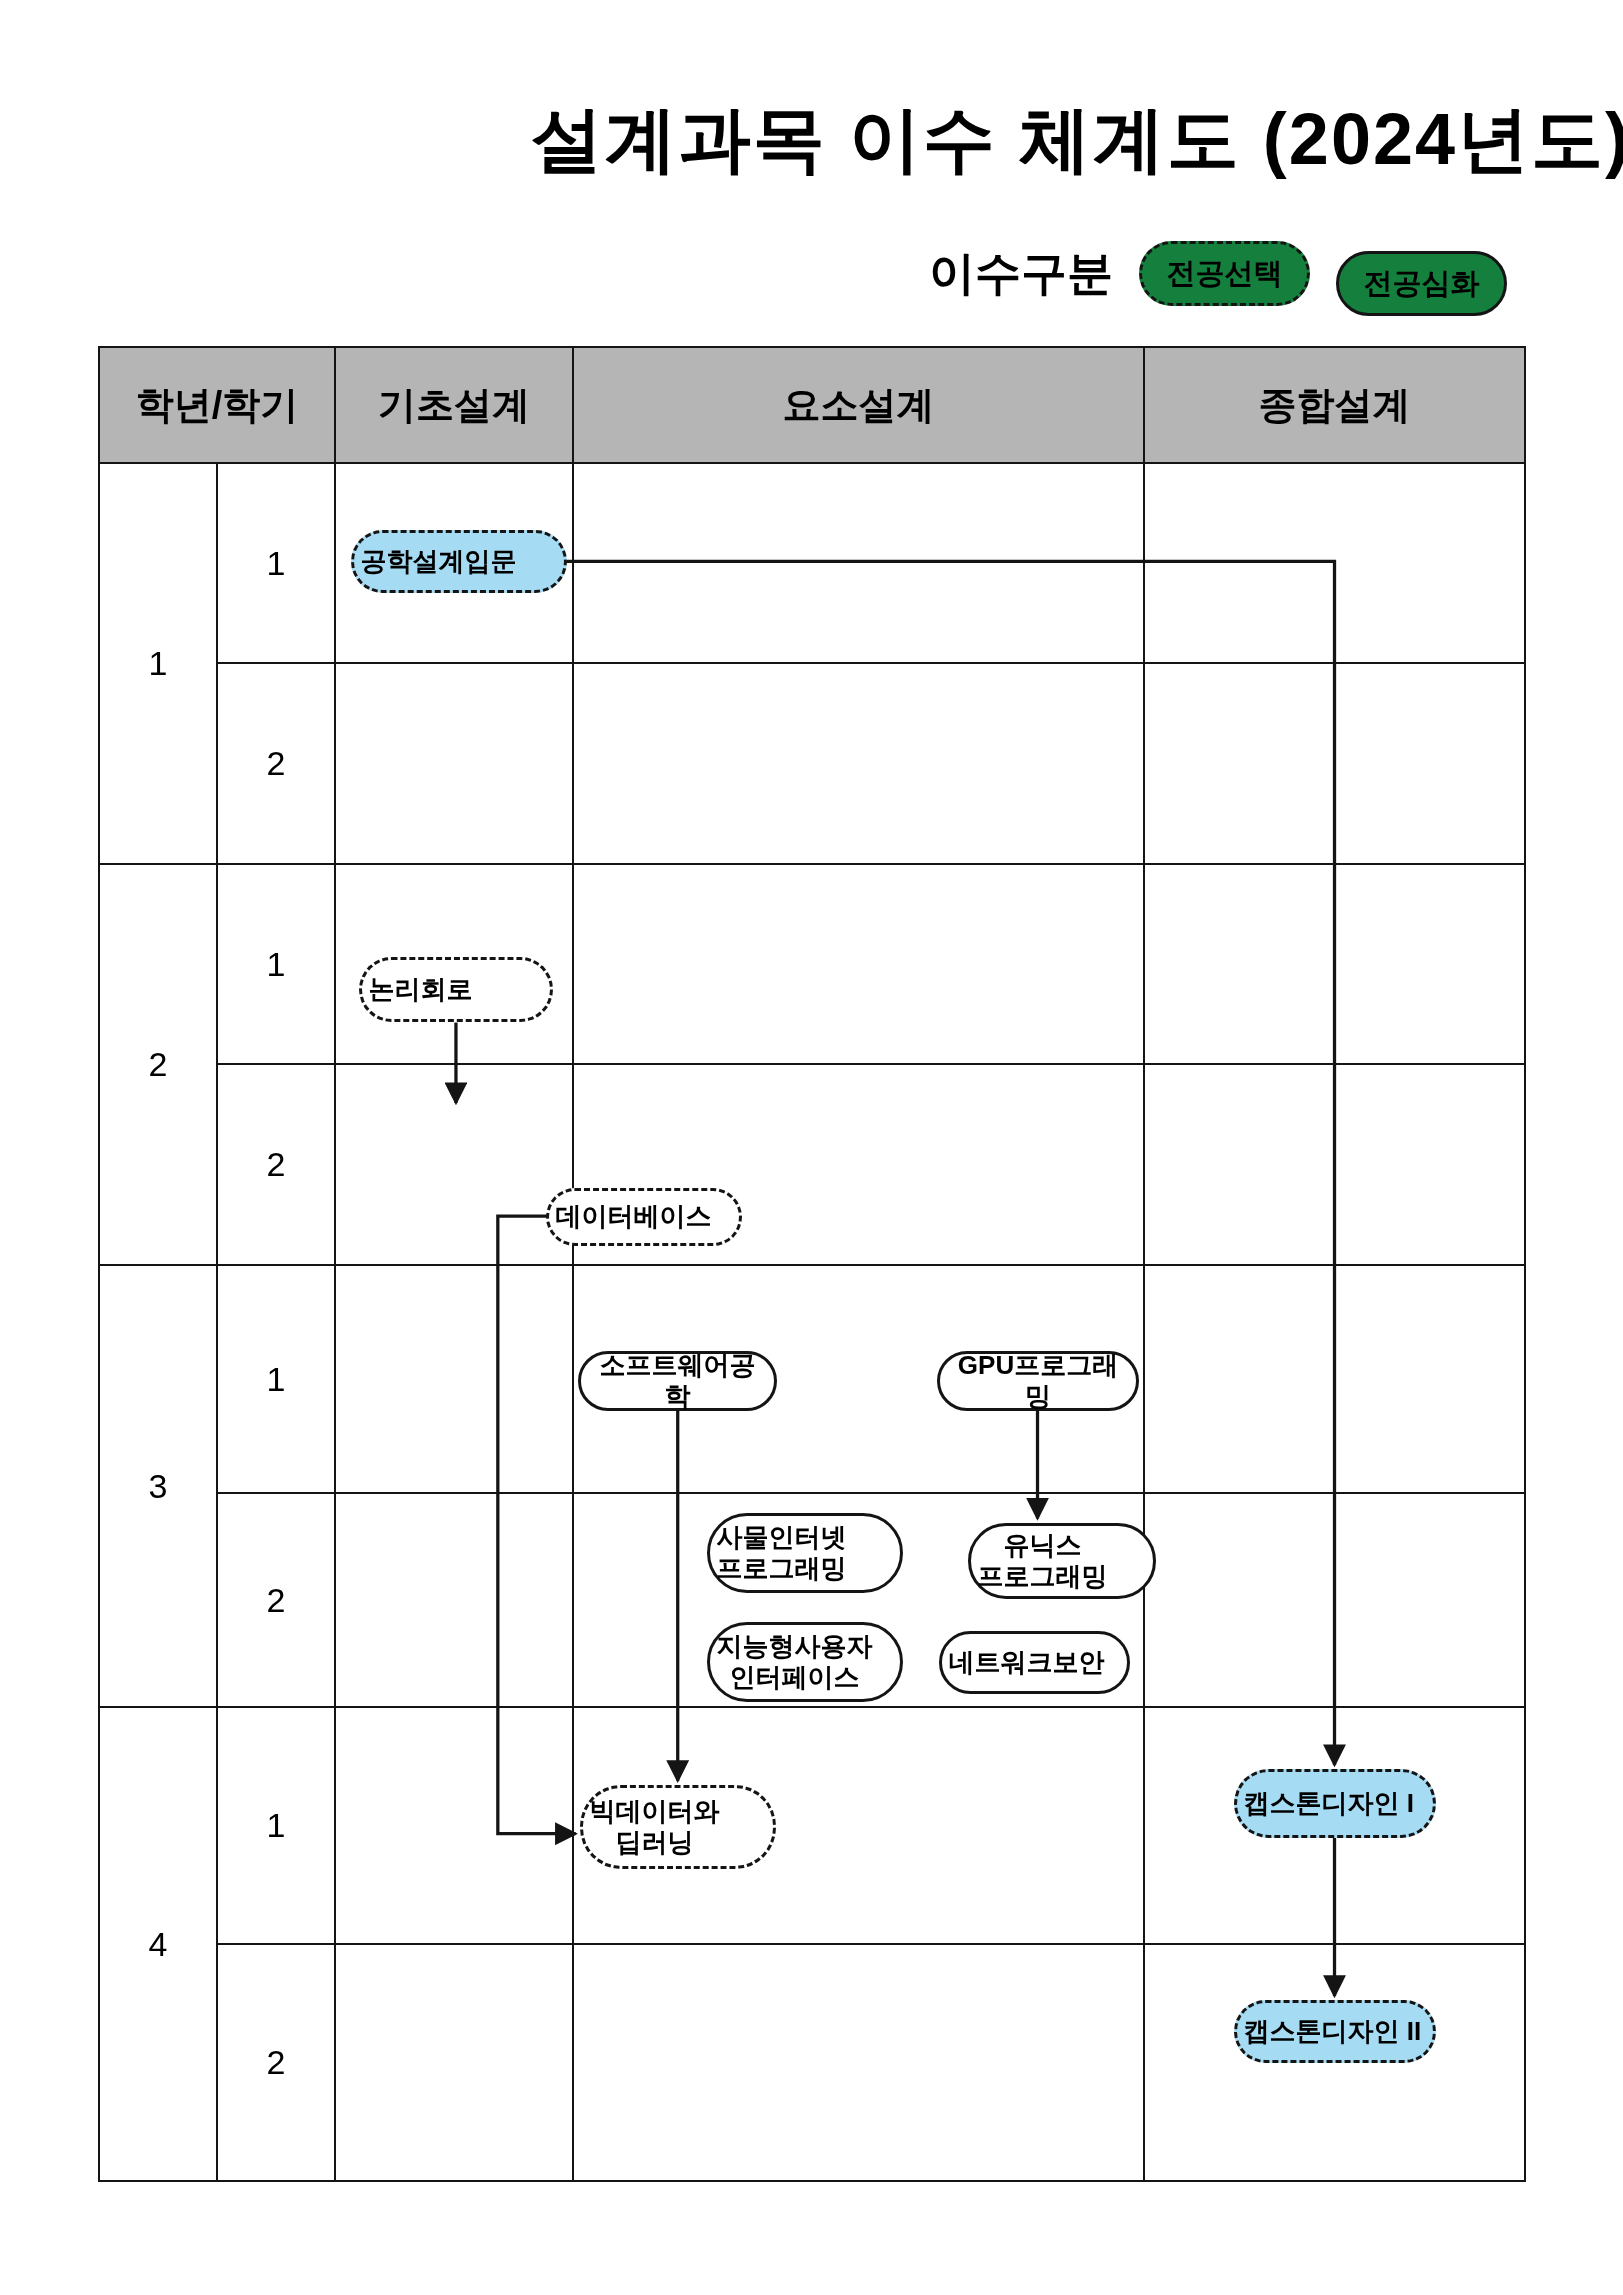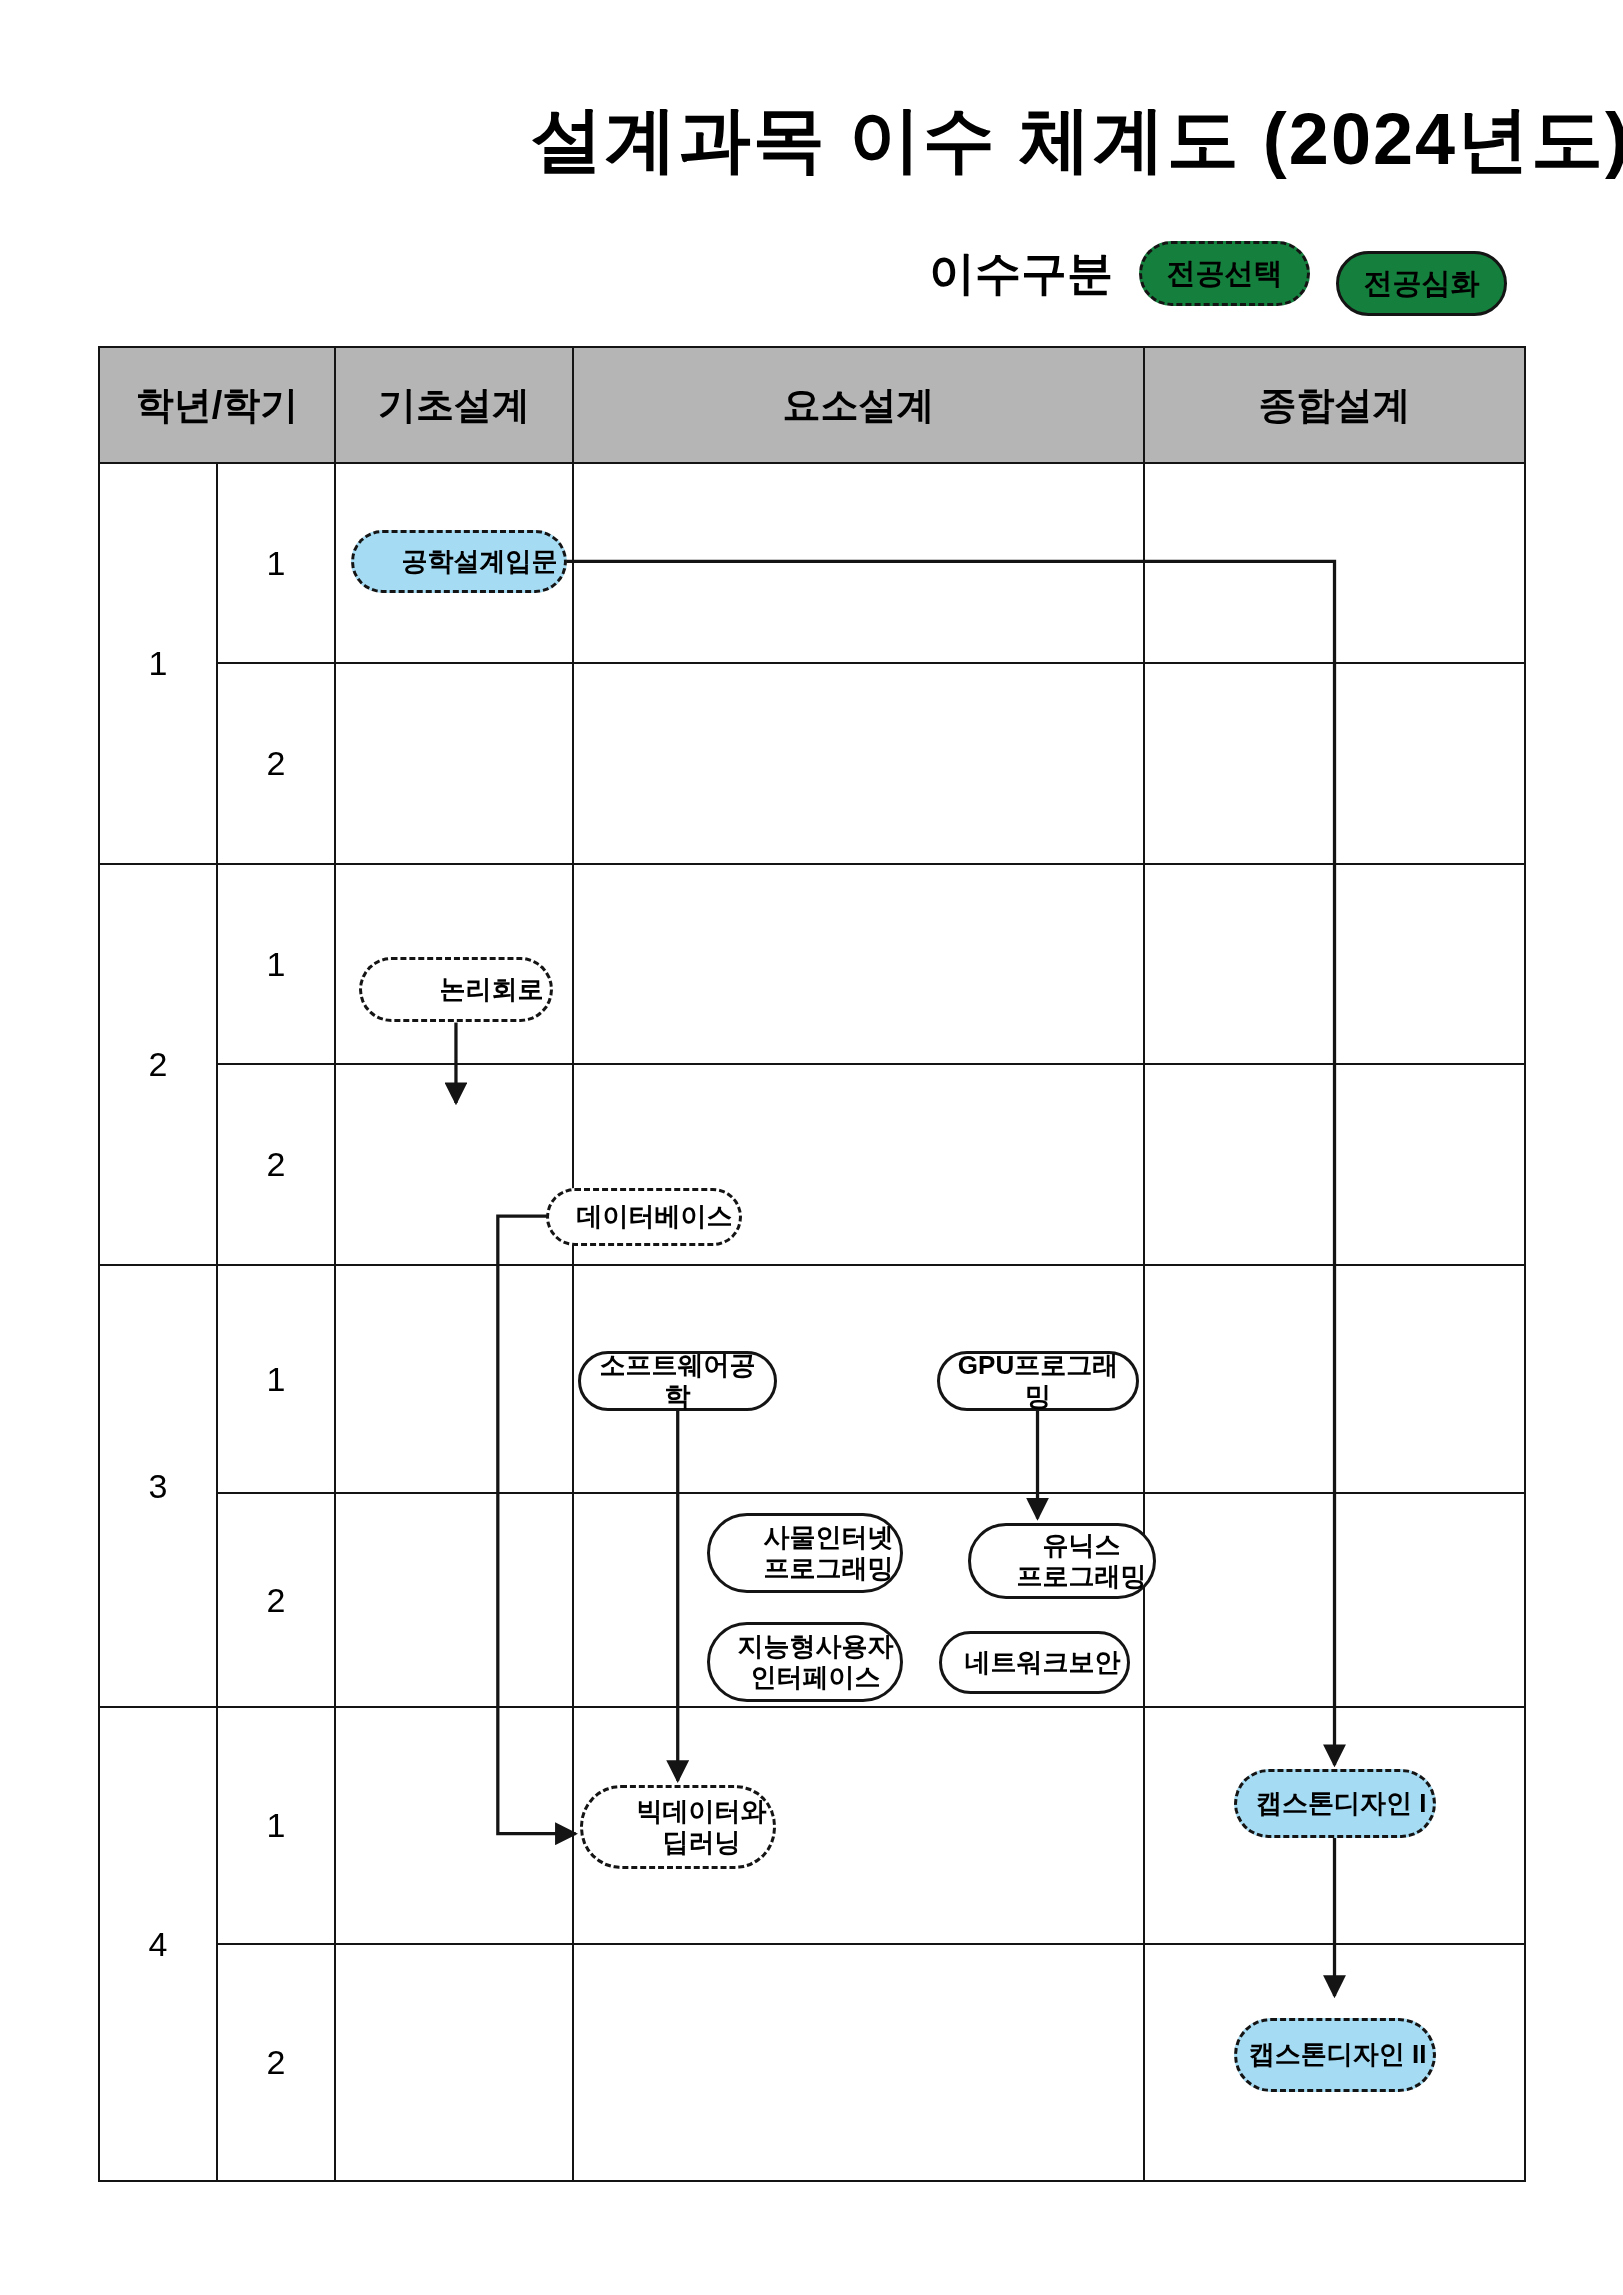--- a/index.html
+++ b/index.html
@@ -46,21 +46,21 @@
 
   .arrows {
     position:absolute; left:0; top:0; z-index:2; pointer-events:none;
   }
   .arrow { stroke:var(--line,#111); stroke-width:5; fill:none; }
   #ah path { fill:var(--line,#111); }
 
   .node {
     position:absolute; z-index:3; background:#fff;
     border:3.3px solid var(--line,#111); border-radius:41px;
-    display:flex; align-items:center; justify-content:flex-end;
+    display:flex; align-items:center; justify-content:flex-start;
     padding:2.6px 6.5px;
   }
   .node.dashed { border-style:dashed; }
   .node.blue { background:var(--highlight-fill,#a6dcf3); }
   .node-label {
     font-size:26px; font-weight:800; text-align:center;
     white-space:pre-line; line-height:1.2;
   }
 </style>
 </head>
@@ -192,18 +192,18 @@
   <div class="node solid" style="left:939px; top:1631px; width:191px; height:63px;">
     <span class="node-label">네트워크보안</span>
   </div>
   <div class="node dashed" style="left:580px; top:1785px; width:196px; height:84px;">
     <span class="node-label">빅데이터와
 딥러닝</span>
   </div>
   <div class="node dashed blue" style="left:1234px; top:1769px; width:202px; height:69px;">
     <span class="node-label">캡스톤디자인 I</span>
   </div>
-  <div class="node dashed blue" style="left:1234px; top:2000px; width:202px; height:74px;margin-top:18px;">
+  <div class="node dashed blue" style="left:1234px; top:2000px; width:202px; height:63px;">
     <span class="node-label">캡스톤디자인 II</span>
   </div>
 
 </div>
 
 
 </body></html>

